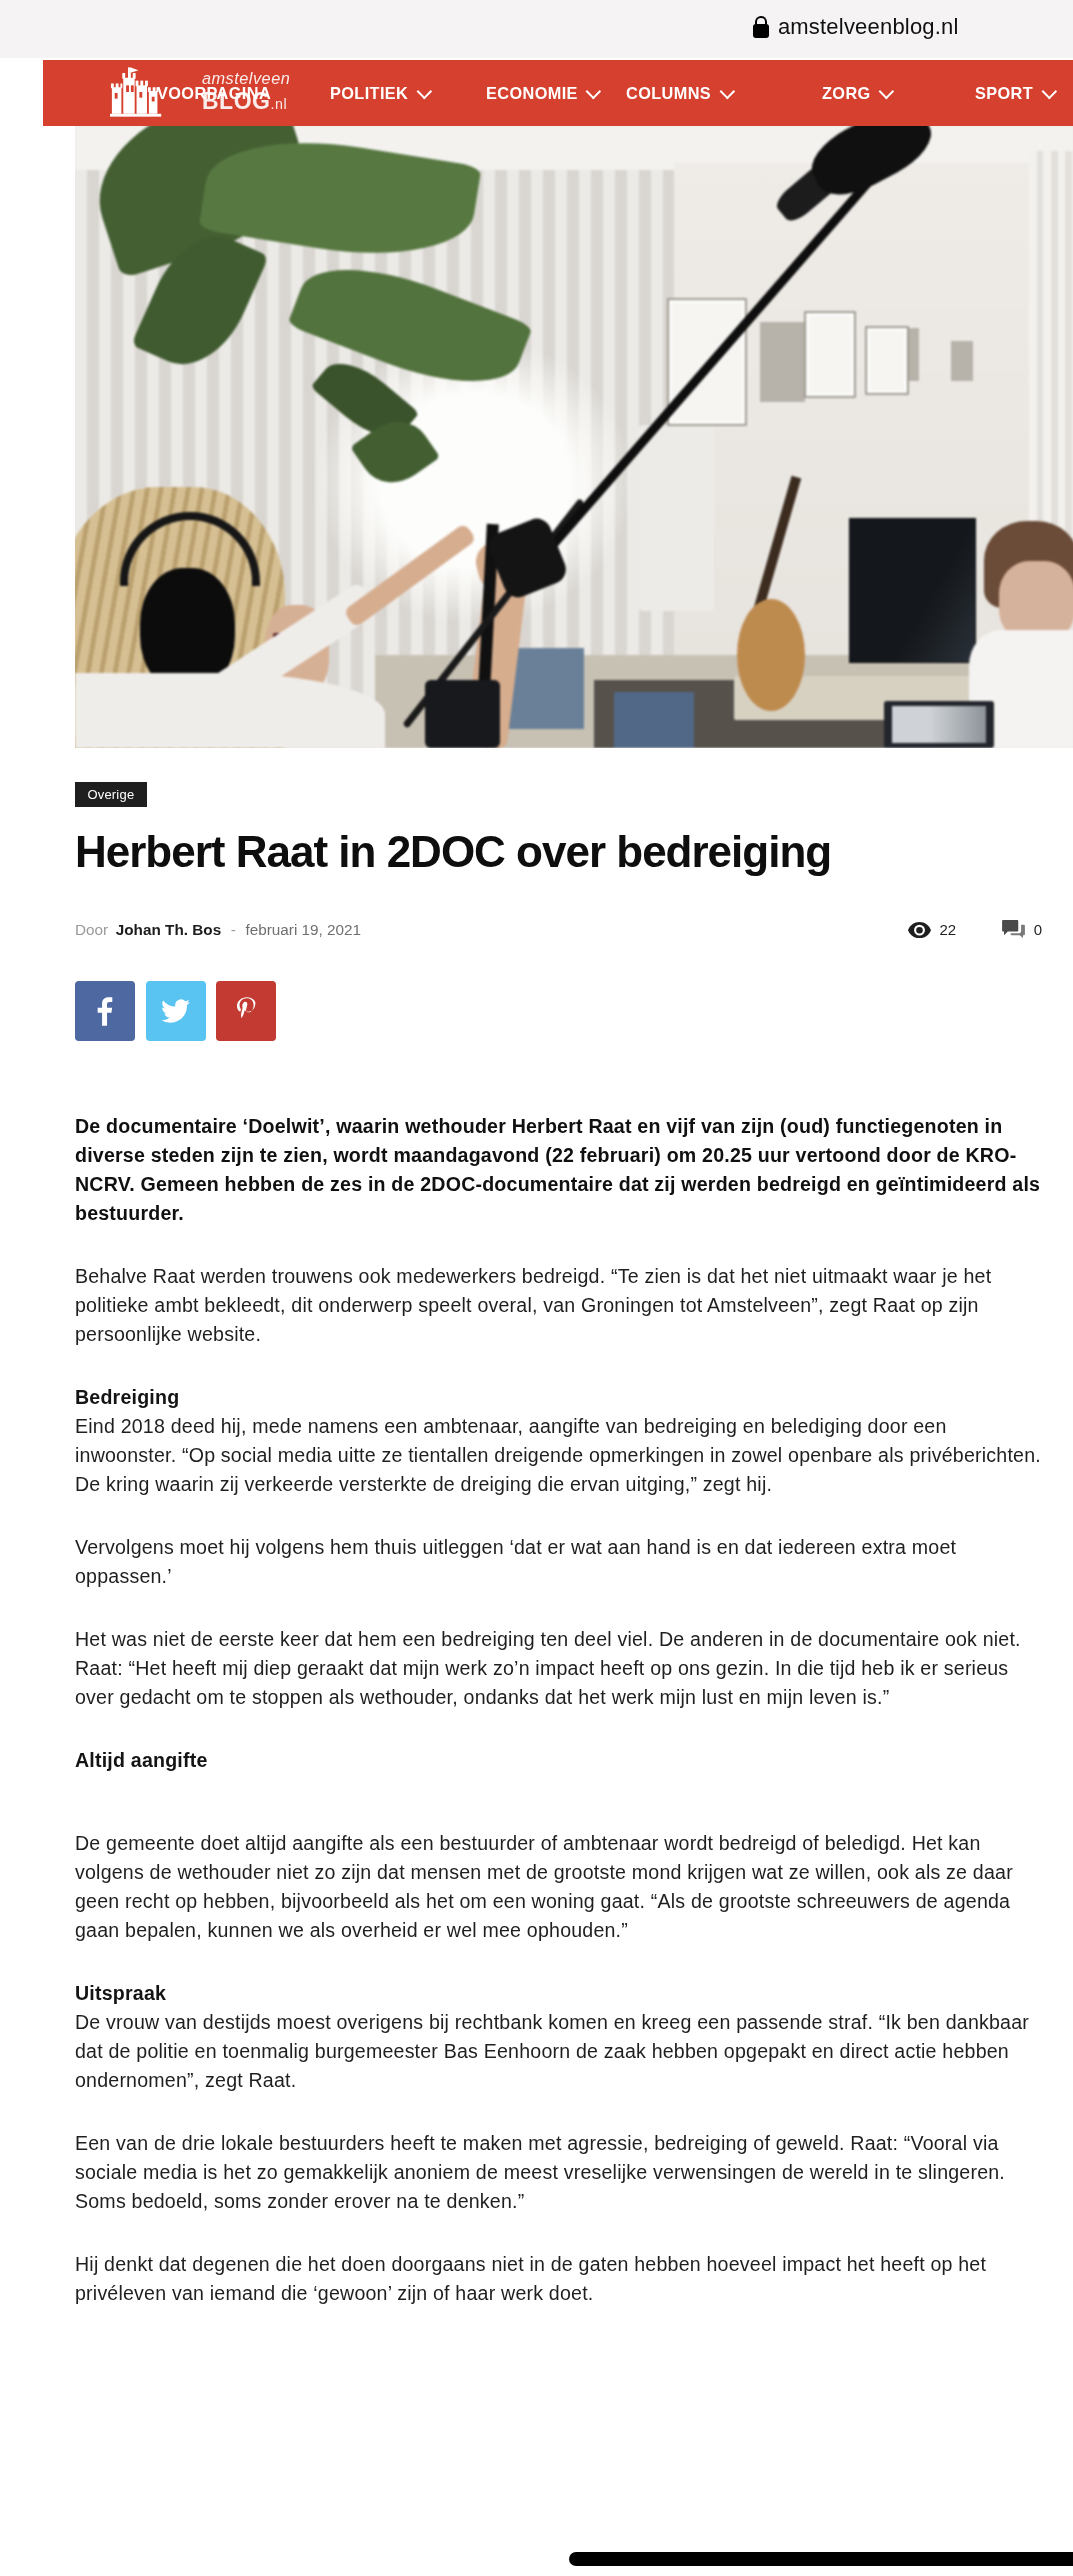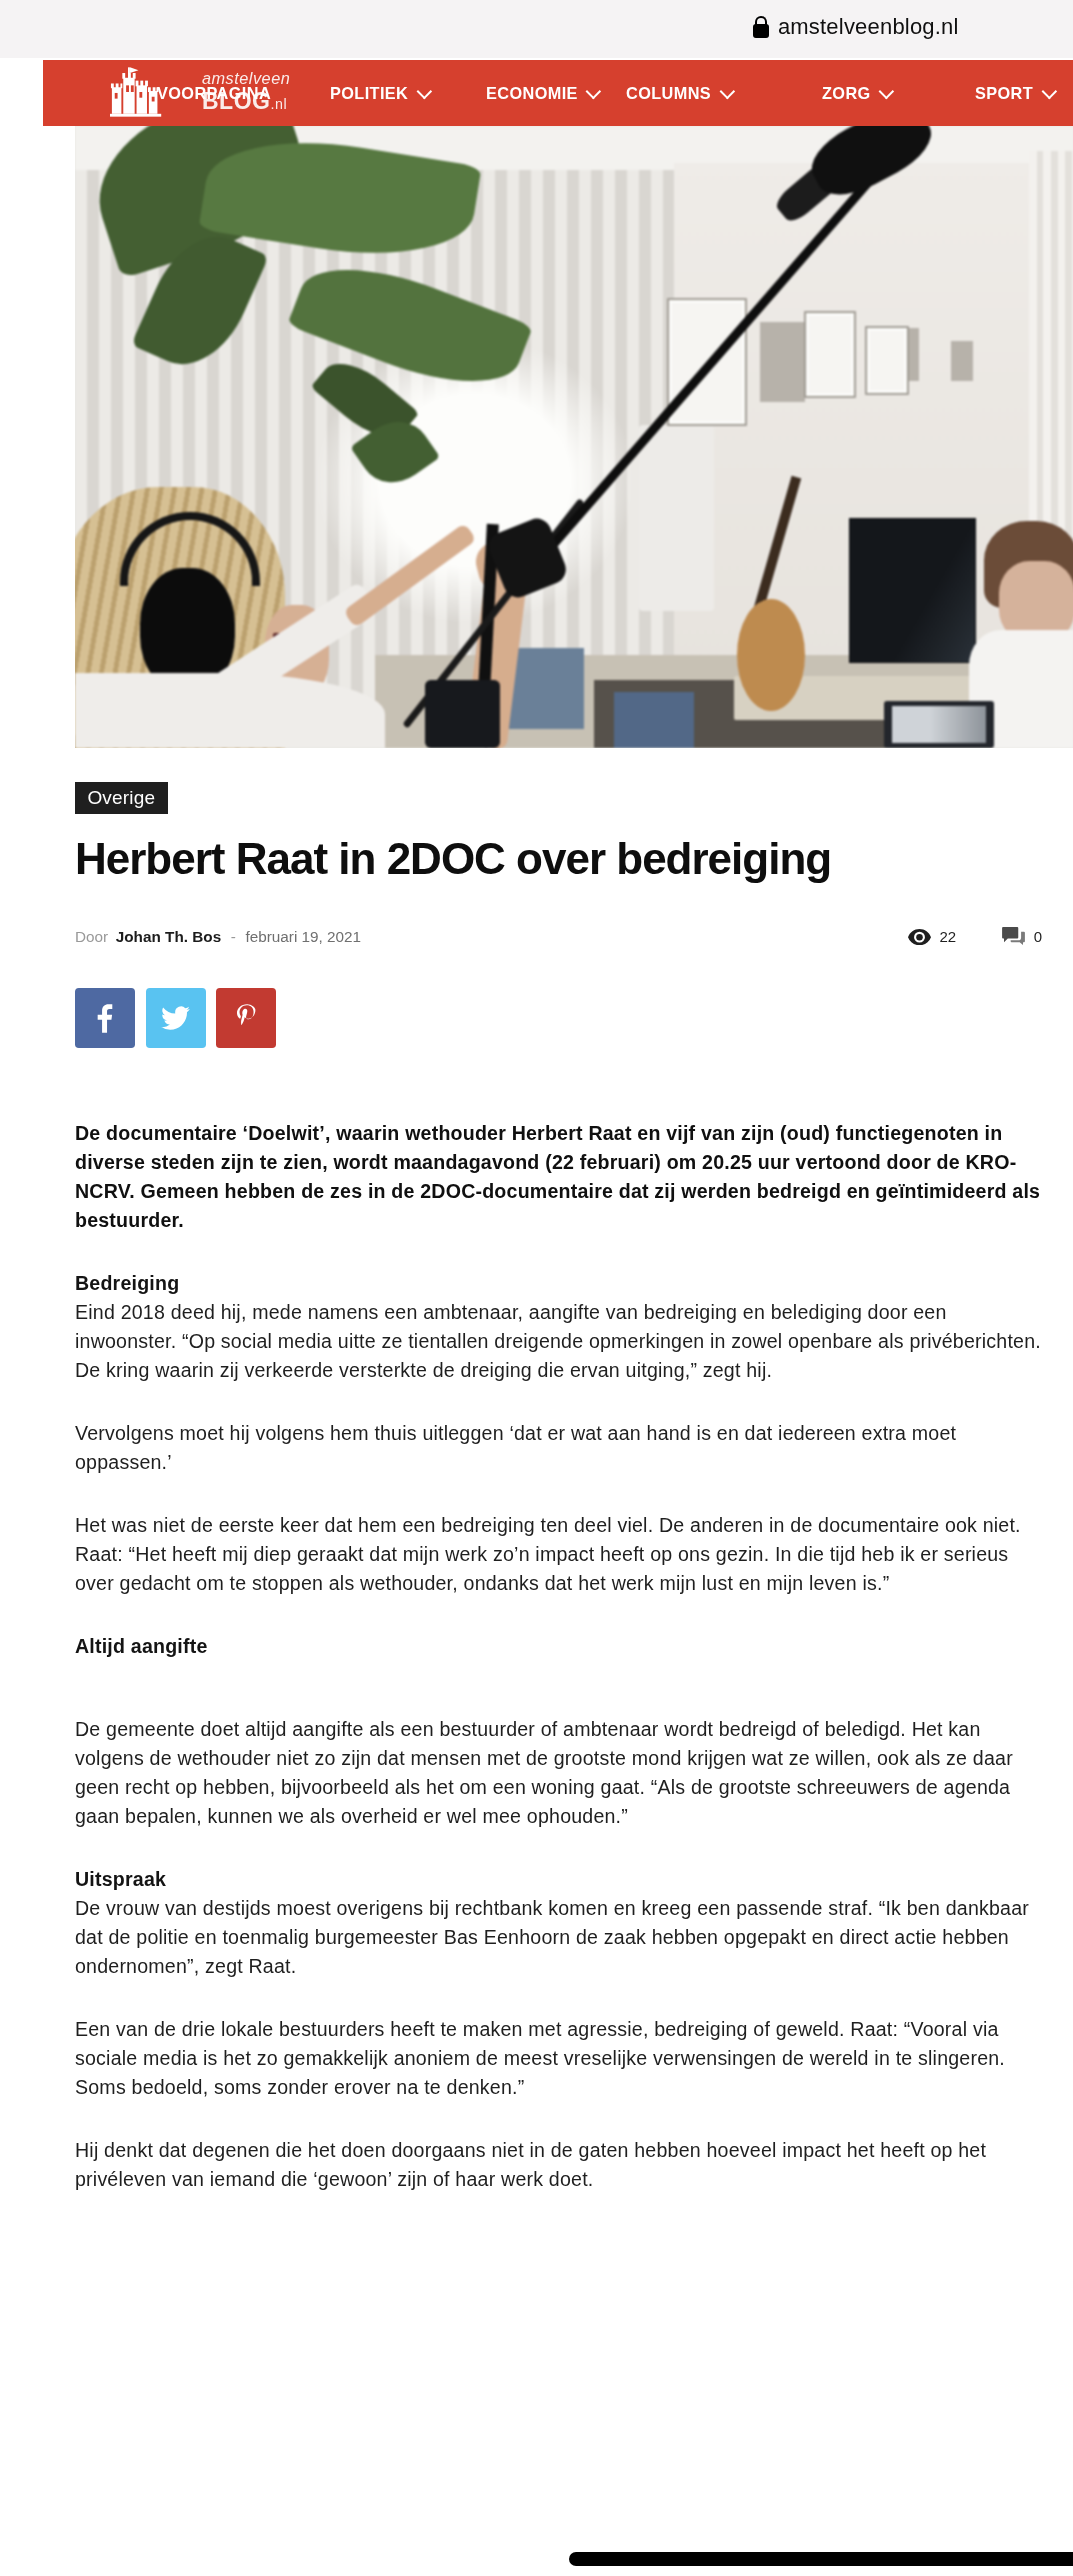--- a/index.html
+++ b/index.html
@@ -77,21 +77,21 @@
   .ph-boom{left:46%;top:70%;width:551px;height:8.6px;background:#0e0e0e;transform-origin:left center;transform:rotate(-49deg);border-radius:3.8px;}
   .ph-boom2{left:33%;top:96%;width:287px;height:6.7px;background:#1a1a1a;transform-origin:left center;transform:rotate(-52deg);border-radius:3.8px;}
   .ph-mic{left:73.5%;top:-1%;width:12.5%;height:10%;background:#101010;border-radius:40%;transform:rotate(-28deg);}
   .ph-mic2{left:70%;top:8%;width:7%;height:5%;background:#1c1c1c;border-radius:30%;transform:rotate(-40deg);}
   .ph-pole-vert{left:40.6%;top:64%;width:1.2%;height:36%;background:#101010;transform:rotate(3deg);}
   .ph-grip{left:42%;top:64%;width:6.5%;height:11%;background:#141414;border-radius:22%;transform:rotate(-22deg);}
   .ph-cam{left:35%;top:89%;width:7.5%;height:11%;background:#17191d;border-radius:5.7px;}
   
   .article{position:absolute;left:0;top:749px;width:1074px;padding:0;}
   .inner{margin-left:75px;margin-right:32px;}
-  .tag{display:inline-block;margin-top:33px;background:#1f1f1f;color:#fff;font-size:19px;
+  .tag{display:inline-block;margin-top:33px;background:#1f1f1f;color:#fff;font-size:13px;
     padding:4.8px 12.4px 5.7px;letter-spacing:0.2px;cursor:pointer;}
   h1.title{margin:19px 0 0;font-size:44px;line-height:52px;font-weight:800;letter-spacing:-1px;color:#0e0e0e;}
   .byline{margin-top:42px;display:flex;align-items:center;font-size:15.3px;color:#999;}
   .byline .author{color:#1c1c1c;font-weight:bold;margin:0 9.6px 0 7.6px;cursor:pointer;}
   .byline .sep{color:#999;margin-right:9.6px;}
   .byline .date{color:#6f6f6f;}
   .stats{margin-left:auto;display:flex;align-items:center;gap:46px;color:#1f1f1f;font-size:15px;}
   .stat{display:flex;align-items:center;gap:8.6px;}
   .share-row{margin-top:42px;display:flex;gap:10.5px;}
   .share-btn{width:60px;height:60px;border:none;border-radius:3.8px;display:flex;align-items:center;justify-content:center;cursor:pointer;padding:0;}
@@ -277,20 +277,21 @@
       </button>
       <button class="share-btn" style="background:#c23a31;">
         <svg width="21" height="28" viewBox="0 0 22 29">
           <path d="M11.7 0C5.2 0 1 4.4 1 9.2c0 2.2 1.2 5 3.1 5.9.3.1.5 0 .5-.2l.5-2c0-.2 0-.3-.1-.5a6.7 6.7 0 0 1-1.3-3.9c0-3.7 2.8-7.3 7.6-7.3 4.2 0 7.1 2.8 7.1 6.9 0 4.6-2.3 7.8-5.3 7.8-1.7 0-2.9-1.4-2.5-3.1l1-3.9c.3-1.2.4-2.4-.2-3.3-.6-.9-1.8-1.1-2.8-.5-1.3.8-2 2.5-2 4.2 0 1 .3 1.7.3 1.7l-1.4 5.9c-.4 1.9-.1 4.6 0 4.8 0 .2.2.2.3.1.2-.2 2-2.9 2.5-4.9l.9-3.5c.5 1 1.9 1.8 3.4 1.8 4.5 0 7.7-4.1 7.7-9.2C20.3 3.5 16.4 0 11.7 0z" fill="#ffffff"></path>
         </svg>
       </button>
     </div>
 
     <p class="intro">De documentaire ‘Doelwit’, waarin wethouder Herbert Raat en vijf van zijn (oud) functiegenoten in diverse steden zijn te zien, wordt maandagavond (22 februari) om 20.25 uur vertoond door de KRO-NCRV. Gemeen hebben de zes in de 2DOC-documentaire dat zij werden bedreigd en geïntimideerd als bestuurder.</p>
 
+    <p class="body-p"><span>Behalve Raat werden trouwens ook medewerkers bedreigd. “Te zien is dat het niet uitmaakt waar je het politieke ambt bekleedt, dit onderwerp speelt overal, van Groningen tot Amstelveen”, zegt Raat op zijn persoonlijke website.</span></p>
 
     <p class="body-p">
       <strong class="para-head">Bedreiging</strong><span>Eind 2018 deed hij, mede namens een ambtenaar, aangifte van bedreiging en belediging door een inwoonster. “Op social media uitte ze tientallen dreigende opmerkingen in zowel openbare als privéberichten. De kring waarin zij verkeerde versterkte de dreiging die ervan uitging,” zegt hij.</span>
     </p>
 
     <p class="body-p"><span>Vervolgens moet hij volgens hem thuis uitleggen ‘dat er wat aan hand is en dat iedereen extra moet oppassen.’</span></p>
 
     <p class="body-p"><span>Het was niet de eerste keer dat hem een bedreiging ten deel viel. De anderen in de documentaire ook niet. Raat: “Het heeft mij diep geraakt dat mijn werk zo’n impact heeft op ons gezin. In die tijd heb ik er serieus over gedacht om te stoppen als wethouder, ondanks dat het werk mijn lust en mijn leven is.”</span></p>
 
     <p class="body-p standalone-head"><strong>Altijd aangifte</strong></p>

